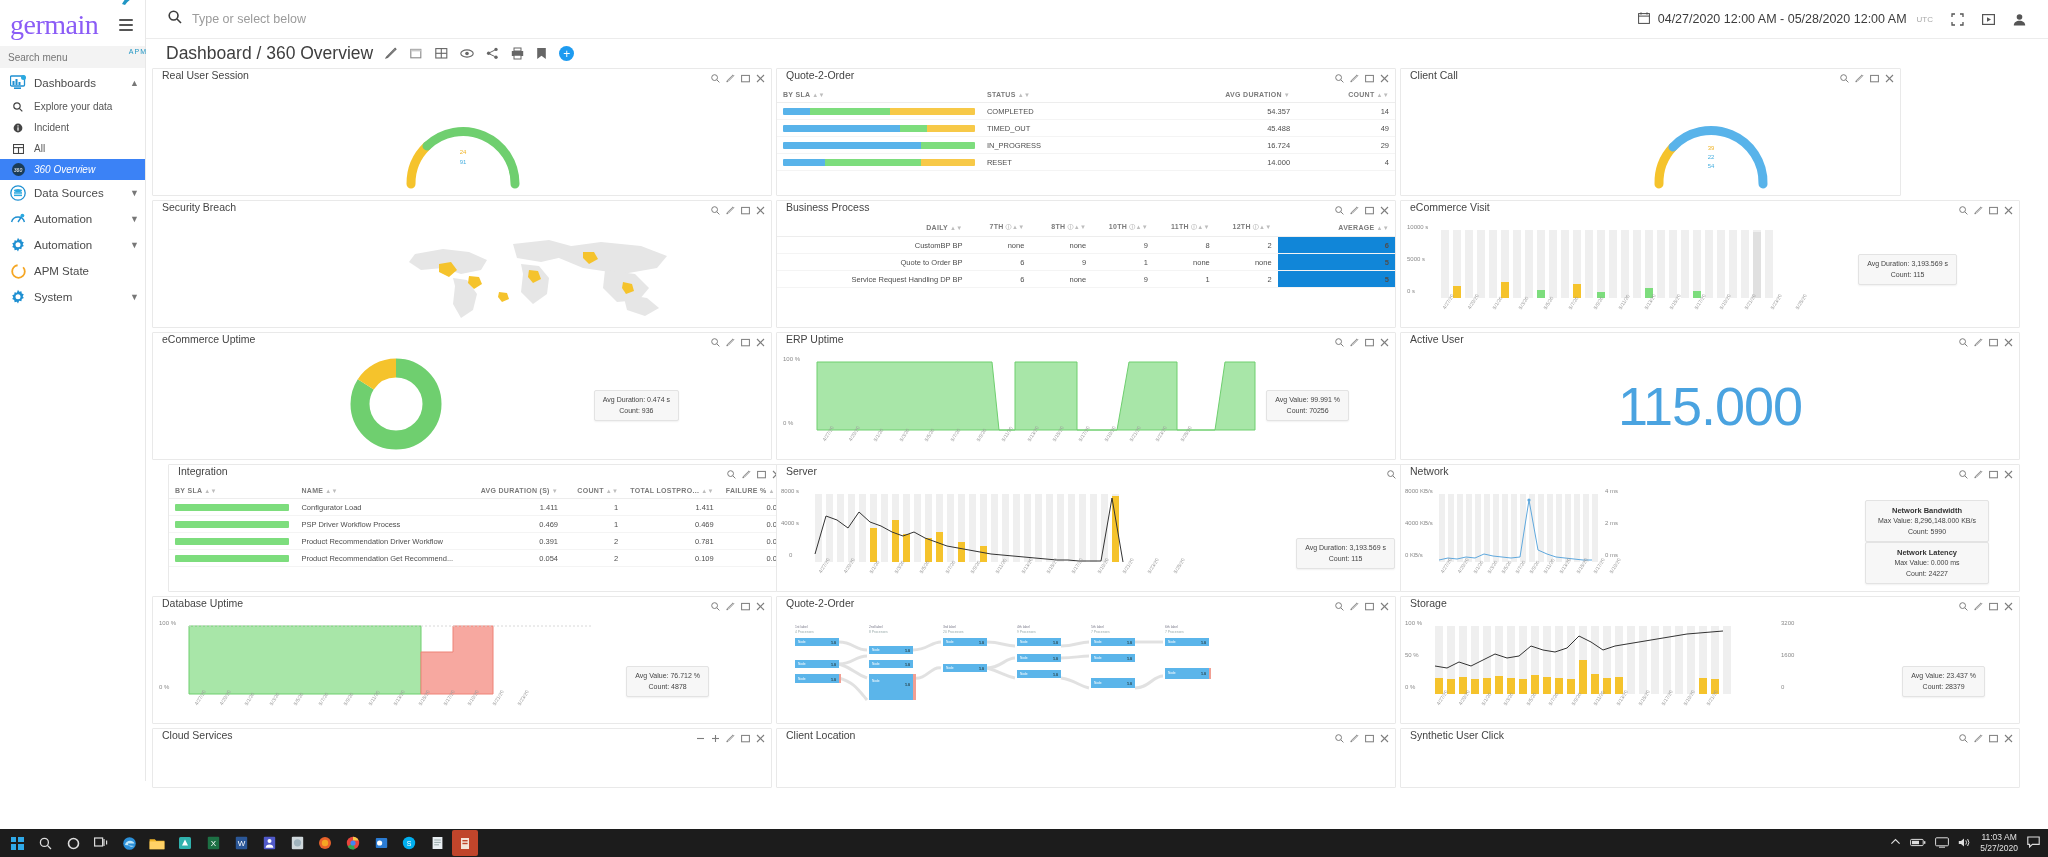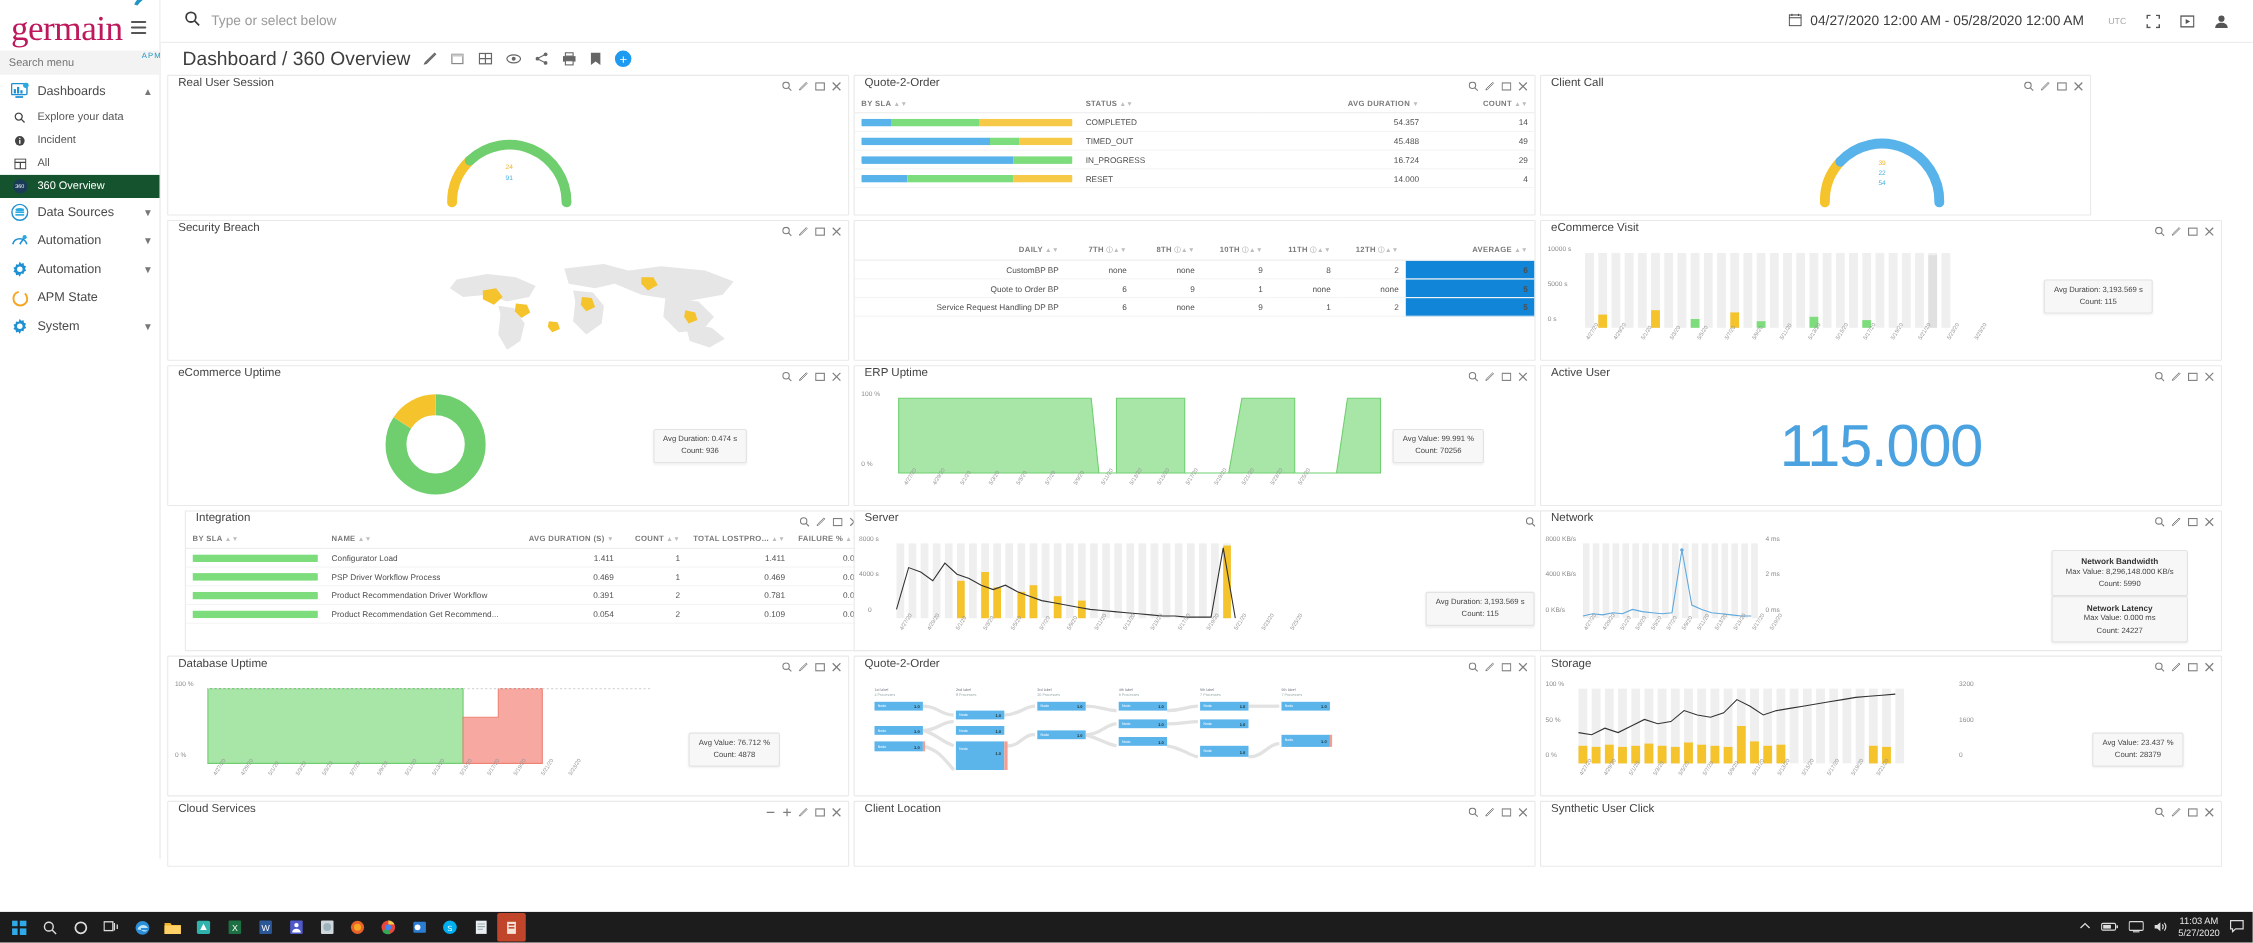--- a/index.html
+++ b/index.html
@@ -11,21 +11,21 @@
   }
   .app { position: relative; width: 2048px; height: 857px; background:#fff; }
 
   
   .sidebar {
     position: absolute; left:0; top:0; width:146px; height:781px;
     background:#ffffff; border-right:1px solid #e8e8e8;
     display:flex; flex-direction:column;
   }
   .logo-area { height:46px; display:flex; align-items:center; padding:4px 8px 0 10px; position:relative;}
-  .logo-text { font-size:32px; font-weight:400; color:#be185d; letter-spacing:-0.5px; line-height:1;
+  .logo-text { font-size:28px; font-weight:400; color:#8b5cf6; letter-spacing:-0.5px; line-height:1;
                font-family:"Liberation Serif", serif; position:relative;}
   .logo-swoosh { position:absolute; right:-2px; top:-10px; width:26px; height:16px; }
   .logo-apm { position:absolute; right:-2px; bottom:-9px; font-size:7px; color:#2196c4; letter-spacing:1px;}
   .hamburger { margin-left:auto; width:18px; display:flex; flex-direction:column; gap:3px; cursor:pointer; padding-right:4px;}
   .hamburger span { display:block; height:2px; background:#555; border-radius:1px; }
 
   .menu-search {
     height:22px; background:#f3f3f3; border:none; width:100%;
     font-size:10px; color:#9a9a9a; padding:0 8px; font-family:"Liberation Sans", sans-serif;
   }
@@ -34,38 +34,38 @@
     display:flex; align-items:center; height:26px; padding:0 6px 0 8px;
     font-size:11.5px; color:#4a4a4a; cursor:pointer; position:relative;
   }
   .nav-item .ico { width:20px; height:20px; flex:0 0 20px; display:flex; align-items:center; justify-content:center; margin-right:6px;}
   .nav-item .chev { margin-left:auto; font-size:9px; color:#777; }
   .nav-sub {
     display:flex; align-items:center; height:21px; padding:0 6px 0 10px;
     font-size:10px; color:#555; cursor:pointer;
   }
   .nav-sub .ico { width:16px; flex:0 0 16px; display:flex; align-items:center; justify-content:center; margin-right:8px; color:#444;}
-  .nav-sub.active { background:#14532d; color:#fff; }
+  .nav-sub.active { background:#3b82f6; color:#fff;font-style:italic; }
   .nav-sub.active .ico { color:#fff; }
   .badge360 {
     width:13px;height:13px;border-radius:50%;background:#2b2b2b;color:#fff;
     font-size:5px;display:flex;align-items:center;justify-content:center;
   }
   .nav-sub.active .badge360 { background:#1b3c57; }
 
   
   .topbar {
     position:absolute; left:146px; top:0; right:0; height:39px;
     background:#fff; border-bottom:1px solid #ececec; display:flex; align-items:center;
   }
   .top-search { display:flex; align-items:center; gap:10px; margin-left:22px; }
   .top-search .ph { font-size:12.5px; color:#9b9b9b; }
   .topbar-right { margin-left:auto; display:flex; align-items:center; gap:18px; padding-right:22px; }
   .daterange { display:flex; align-items:center; gap:8px; font-size:12.5px; color:#3c3c3c;padding-left:48px; }
-  .daterange .utc { font-size:8px; color:#a8a8a8; margin-left:14px;}
+  .daterange .utc { font-size:8px; color:#a8a8a8; margin-left:2px;}
   .ticon { color:#5a5a5a; display:flex; align-items:center; cursor:pointer;}
 
   
   .page-head { position:absolute; left:146px; top:39px; height:29px; display:flex; align-items:center; padding-left:20px; gap:12px;}
   .page-title { font-size:17.5px; color:#3e3e3e; font-weight:400; }
   .title-tools { display:flex; align-items:center; gap:12px; color:#6b6b6b; }
   .title-tools .t { cursor:pointer; display:flex; }
   .plus-btn { width:15px;height:15px;border-radius:50%;background:#1e9bf0;color:#fff;
               display:flex;align-items:center;justify-content:center;font-size:12px;line-height:1;cursor:pointer;}
 
@@ -566,20 +566,47 @@
             <path d="M376 50 l9 1 3 8 -8 4 -5-6z"></path>
             <path d="M430 32 l11 0 4 7 -9 5 -6-6z"></path>
             <path d="M470 62 l9 2 2 7 -8 3 -4-6z"></path>
             <path d="M346 72 l8 1 2 6 -7 3 -4-5z"></path>
           </g>
         </svg>
       </div>
     </div>
 
     <div class="panel" style="left:624px; top:132px; width:620px; height:128px;">
+      <div class="p-head">
+        <span class="p-title">Business Process</span>
+        <span class="p-tools">
+          <span>
+              <svg width="9" height="9" viewBox="0 0 9 9">
+                <circle cx="3.6" cy="3.6" r="2.9" fill="none" stroke="currentColor" stroke-width="1"></circle>
+                <line x1="5.8" y1="5.8" x2="8.4" y2="8.4" stroke="currentColor" stroke-width="1"></line>
+              </svg>
+            </span>
+          <span>
+              <svg width="9" height="9" viewBox="0 0 9 9">
+                <path d="M0.8 7.8l1.2-.3L7.8 1.7 7 .9 1.1 6.7z" fill="none" stroke="currentColor" stroke-width=".9"></path>
+              </svg>
+            </span>
+          <span>
+              <svg width="9" height="9" viewBox="0 0 9 9">
+                <rect x="0.6" y="1.4" width="7.8" height="6.4" fill="none" stroke="currentColor" stroke-width="1"></rect>
+              </svg>
+            </span>
+          <span>
+              <svg width="9" height="9" viewBox="0 0 9 9">
+                <line x1="1" y1="1" x2="8" y2="8" stroke="currentColor" stroke-width="1.1"></line>
+                <line x1="8" y1="1" x2="1" y2="8" stroke="currentColor" stroke-width="1.1"></line>
+              </svg>
+            </span>
+        </span>
+      </div>
       <div class="p-body">
         <table class="dt">
           <thead>
               <tr>
             <th class="r" style="width:31%"><span>DAILY</span><span class="sortarrow">▲▼</span></th>
             <th class="r" style="width:10%"><span>7TH</span><span class="sortarrow">ⓘ▲▼</span></th>
             <th class="r" style="width:10%"><span>8TH</span><span class="sortarrow">ⓘ▲▼</span></th>
             <th class="r" style="width:10%"><span>10TH</span><span class="sortarrow">ⓘ▲▼</span></th>
             <th class="r" style="width:10%"><span>11TH</span><span class="sortarrow">ⓘ▲▼</span></th>
             <th class="r" style="width:10%"><span>12TH</span><span class="sortarrow">ⓘ▲▼</span></th>

